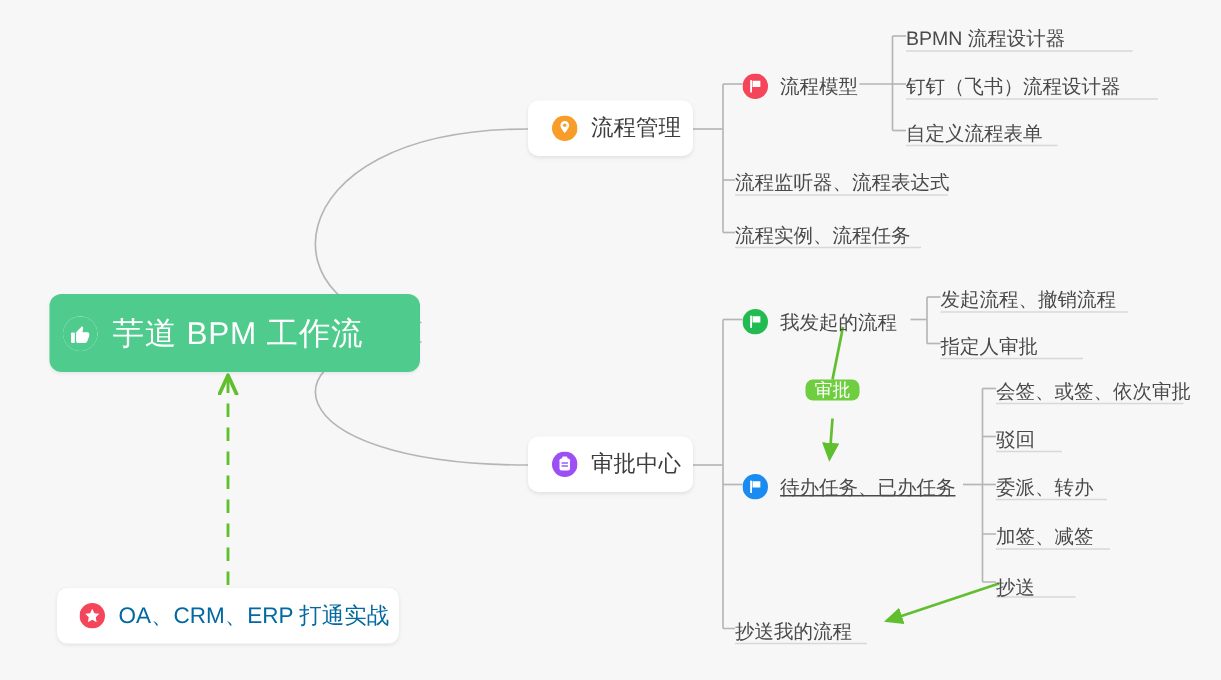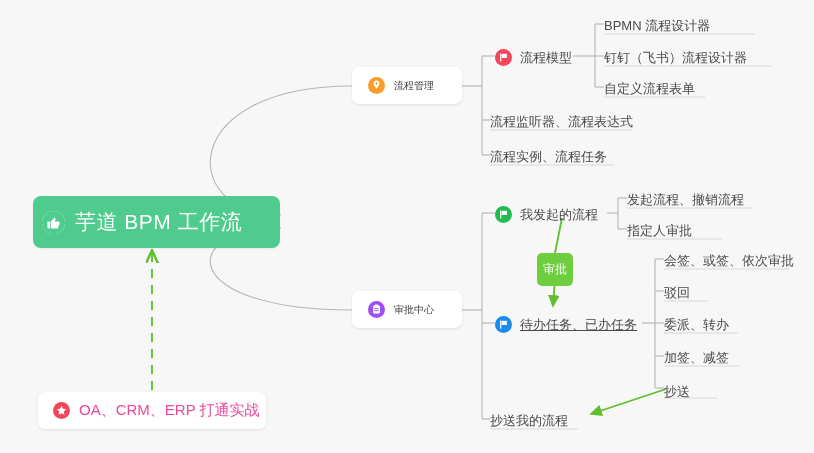--- a/index.html
+++ b/index.html
@@ -61,37 +61,37 @@
     display: flex;
     align-items: center;
     box-sizing: border-box;
     padding: 0 16px;
     box-shadow: 0 1px 3px rgba(0,0,0,0.09);
     height: 37px;
     white-space: nowrap;
   }
   .card-label {
     color: #3d3d3d;
-    font-size: 10px;
+    font-size: 15px;
     margin-left: 9px;
   }
   #node-process-mgmt { left: 352px; top: 67px; width: 110px; }
   #node-approval-center { left: 352px; top: 291px; width: 110px; }
 
   
   #node-oa-note {
     left: 38px;
     top: 392px;
     width: 228px;
     height: 37px;
     padding: 0 15px;
   }
   #node-oa-note .card-label {
     font-size: 15px;
-    color: #ec4899;
+    color: #0369a1;
   }
 
   
   .leaf {
     position: absolute;
     display: flex;
     align-items: center;
     white-space: nowrap;
     font-size: 13px;
     color: #4a4a4a;
@@ -113,21 +113,21 @@
   }
   .icon-circle.big { width: 23px; height: 23px; }
   .icon-circle svg { display: block; }
 
   
   #badge-approval {
     position: absolute;
     left: 537px;
     top: 253px;
     width: 36px;
-    height: 33px;
+    height: 14px;
     background: #6fce3f;
     border-radius: 5px;
     display: flex;
     align-items: center;
     justify-content: center;
     color: #ffffff;
     font-size: 12px;
     white-space: nowrap;
   }
 </style>

